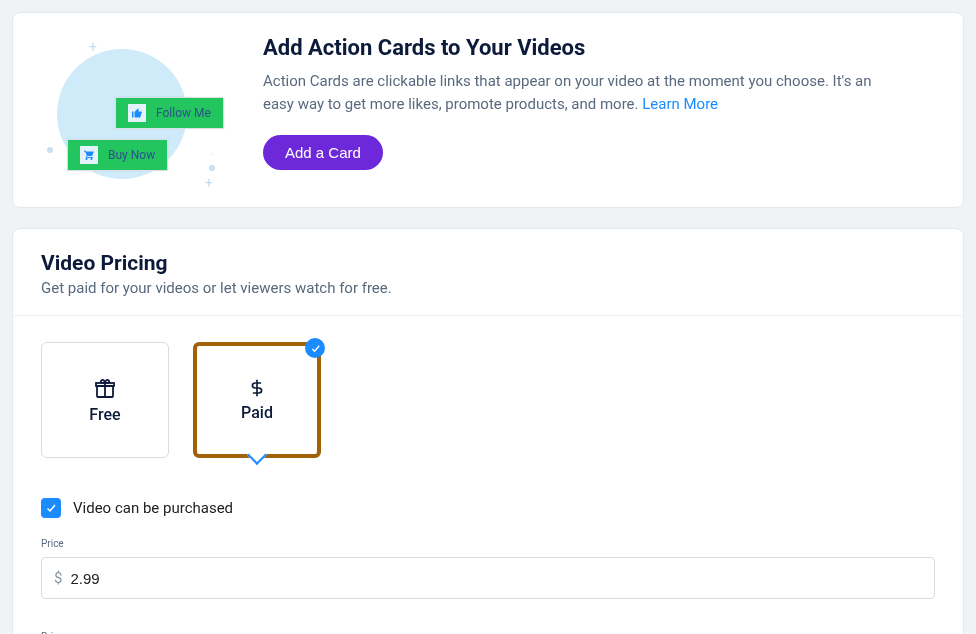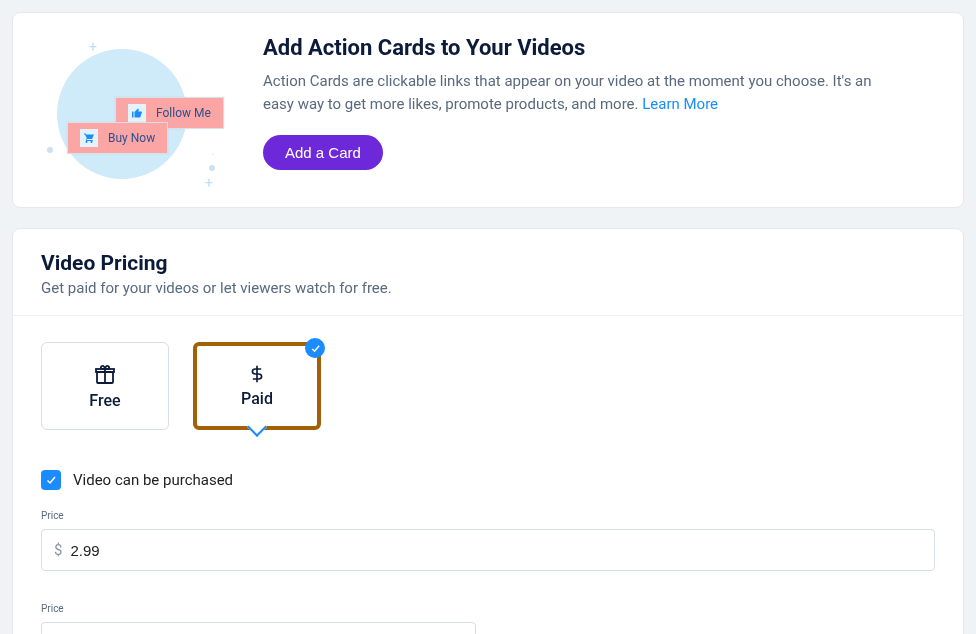--- a/index.html
+++ b/index.html
@@ -29,38 +29,38 @@
 }
 .illus-circle {
   position: absolute;
   width: 130px; height: 130px;
   border-radius: 50%;
   background: #cfeaf8;
   left: 20px; top: 14px;
 }
 .illus-card {
   position: absolute;
-  background: #fca5a5;
+  background: #22c55e;
   border: 1px solid #d8e0e8;
   display: flex;
   align-items: center;
   gap: 10px;
   padding: 6px 12px;
   font-size: 12px;
   color: #2d508f;
   box-shadow: 0 0 0 1px rgba(0,0,0,0.02);
 }
 .illus-card .ic {
   width: 18px; height: 18px;
   background: #e4f2fb;
   display:flex;align-items:center;justify-content:center;
   color:#1a8cff;
 }
 .illus-card1 { top: 62px; left: 78px; }
-.illus-card2 { top: 87px; left: 30px; }
+.illus-card2 { top: 104px; left: 30px; }
 .illus-dot {
   position:absolute;
   width:6px;height:6px;border-radius:50%;background:#cbe0f1;
 }
 .illus-plus { position:absolute; color:#bcdff2; font-size:14px; }
 
 .action-body { flex:1; padding-left: 16px; }
 .action-title { font-size: 22px; font-weight:700; color:#0d1b3b; margin-bottom: 10px;}
 .action-desc { font-size:15px; line-height:1.55; color:#5a6a7e; max-width: 640px;}
 .action-desc a { color:#1a8cff; text-decoration:none; }
@@ -77,21 +77,21 @@
 }
 
 
 .panel-pricing { margin-top: 20px; padding: 0 0 33px 0;}
 .pricing-header { padding: 22px 28px 18px 28px; border-bottom:1px solid #eef1f4;}
 .pricing-header h2 { font-size:21px; font-weight:700; margin-bottom:4px; }
 .pricing-header p { font-size:15px; color:#5a6a7e; }
 
 .price-options { display:flex; gap:24px; padding: 26px 28px 10px 28px;}
 .option-card {
-  width: 128px; height:88px;
+  width: 128px; height:116px;
   border:1px solid #d7dde4;
   border-radius:6px;
   display:flex; flex-direction:column; align-items:center; justify-content:center;
   gap:0;
   cursor:pointer;
   position:relative;
 }
 .option-card.selected {
   border:4px solid #a16207;
 }

